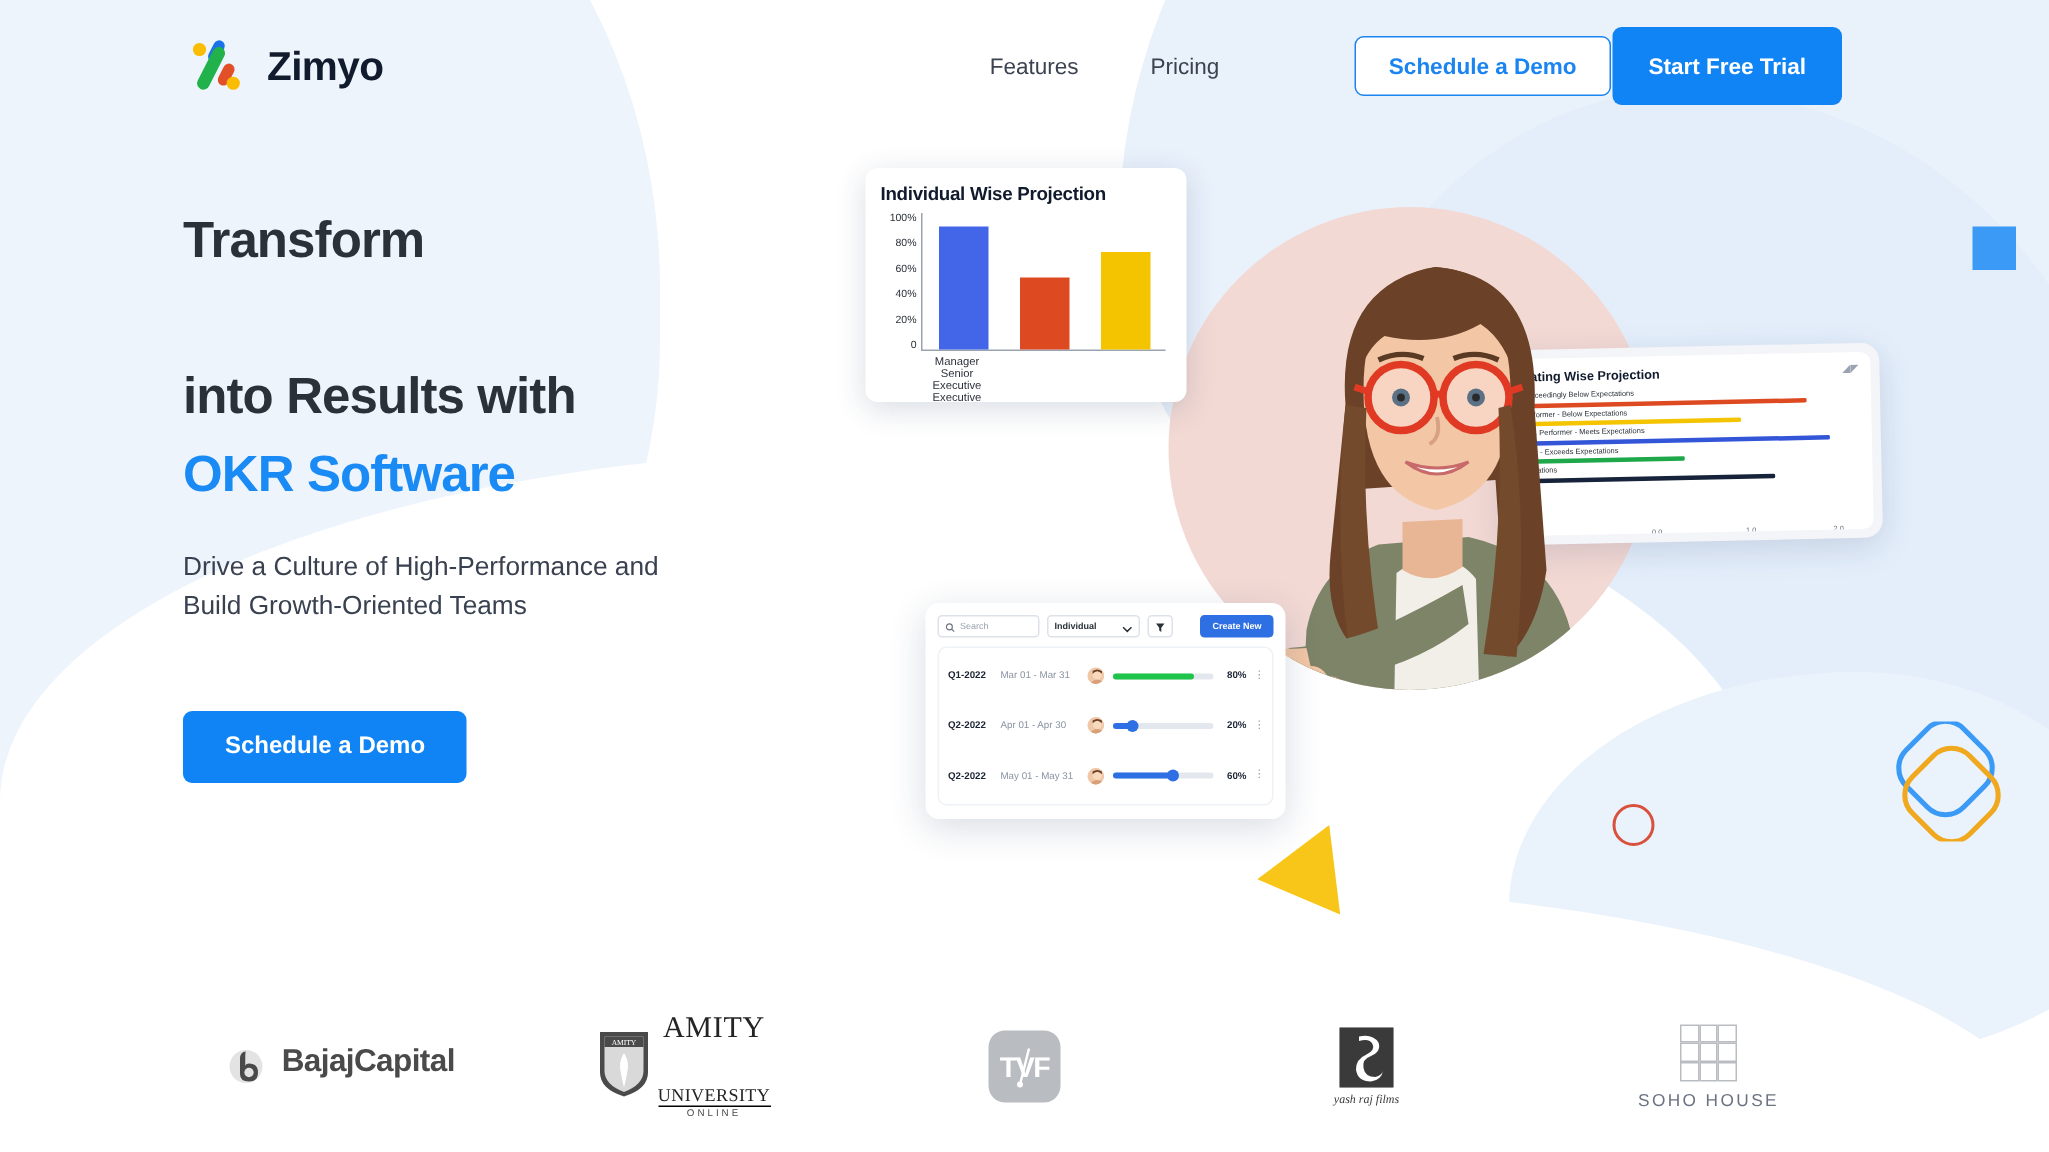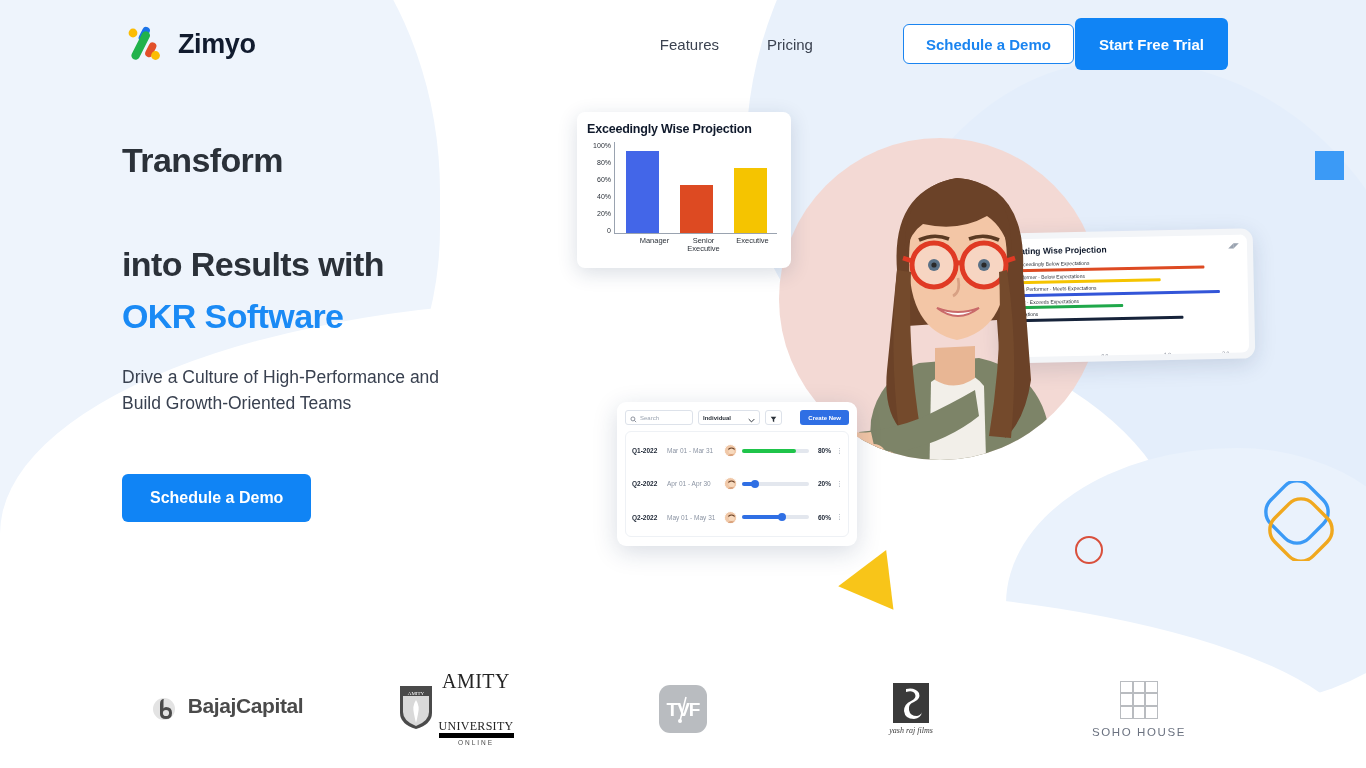--- a/index.html
+++ b/index.html
@@ -157,22 +157,22 @@
   }
   .bar-ytick { font-size: 7px; color: #2b3139; line-height: 7px; }
   .bar-area {
     position: absolute; left: 27px; right: 2px; top: 0; height: 92px;
     border-left: 1px solid #9aa3b0; border-bottom: 1px solid #9aa3b0;
     display: flex; align-items: flex-end; justify-content: space-around;
   }
   .bar-col { width: 33px; display: flex; flex-direction: column; justify-content: flex-end; height: 100%; }
   .bar-rect { width: 100%; }
   .bar-xlabels {
-    position: absolute; left: 43px; right: 2px; top: 95px;
-    display: flex; justify-content: space-around;
+    position: absolute; left: 27px; right: 2px; top: 95px;
+    display: flex; justify-content: space-around; flex-direction: column;
   }
   .bar-xlabel {
     width: 48px; text-align: center; font-size: 7.5px;
     color: #2b3139; line-height: 8px;
   }
 
   
   .tablet-frame {
     position: absolute; left: 1000px; top: 231px;
     width: 254px; height: 130px;
@@ -266,21 +266,21 @@
     display: flex; align-items: center; justify-content: center;
     gap: 0; z-index: 25;
   }
   .client { width: 228px; display: flex; align-items: center; justify-content: center; }
   .client-bajaj { display: flex; align-items: flex-start; gap: 7px; }
   .bajaj-mark { width: 30px; height: 30px; position: relative; }
   .bajaj-text { font-size: 21px; font-weight: bold; color: #4a4a4a; letter-spacing: -0.4px; }
   .amity { display: flex; align-items: center; gap: 4px; }
   .amity-text { display: flex; flex-direction: column; align-items: center; }
   .amity-l1 { font-family: "Liberation Serif", serif; font-size: 20px; color: #242424; letter-spacing: 0.5px; line-height: 19px; }
-  .amity-l2 { font-family: "Liberation Serif", serif; font-size: 12px; color: #242424; letter-spacing: 0.3px; line-height: 13px; border-bottom: 5px solid #000000; margin-top: 29px; }
+  .amity-l2 { font-family: "Liberation Serif", serif; font-size: 12px; color: #242424; letter-spacing: 0.3px; line-height: 13px; border-bottom: 1px solid #000000; margin-top: 29px; }
   .amity-l3 { font-size: 6.5px; color: #4a4a4a; letter-spacing: 2px; margin-top: 1px; }
   .tvf {
     width: 48px; height: 48px; border-radius: 11px; background: #b9bcc0;
     display: flex; align-items: center; justify-content: center;
     color: #fff; font-size: 21px; font-weight: bold; letter-spacing: -1px;
   }
   .yrf { display: flex; flex-direction: column; align-items: center; }
   .yrf-box { width: 36px; height: 40px; background: #3a3a3a; position: relative; overflow: hidden; }
   .yrf-text { font-family: "Liberation Serif", serif; font-style: italic; font-size: 8px; color: #3a3a3a; margin-top: 3px; }
   .soho { display: flex; flex-direction: column; align-items: center; gap: 7px; }
@@ -394,21 +394,21 @@
         <path d="M200 296 Q170 320 128 330 Q102 336 84 330 L80 312 Q112 310 142 298 Q172 284 196 270 Z" fill="#7d8468"></path>
         <path d="M96 330 Q70 332 52 322 L50 308 Q72 314 92 312 Z" fill="#f3c6a6"></path>
         <path d="M52 320 L34 312 Q28 308 34 304 L54 307 Z" fill="#f3c6a6"></path>
         <circle cx="95" cy="336" r="12" fill="#f3c6a6"></circle>
         <circle cx="108" cy="342" r="11" fill="#eab896"></circle>
       </g>
     </svg>
   </div>
 
   <div class="card-bar">
-    <div class="card-bar-title">Exceedingly Wise Projection</div>
+    <div class="card-bar-title">Individual Wise Projection</div>
     <div class="bar-plot">
       <div class="bar-yaxis">
         <span class="bar-ytick">100%</span>
         <span class="bar-ytick">80%</span>
         <span class="bar-ytick">60%</span>
         <span class="bar-ytick">40%</span>
         <span class="bar-ytick">20%</span>
         <span class="bar-ytick">0</span>
       </div>
       <div class="bar-area" id="barArea">

